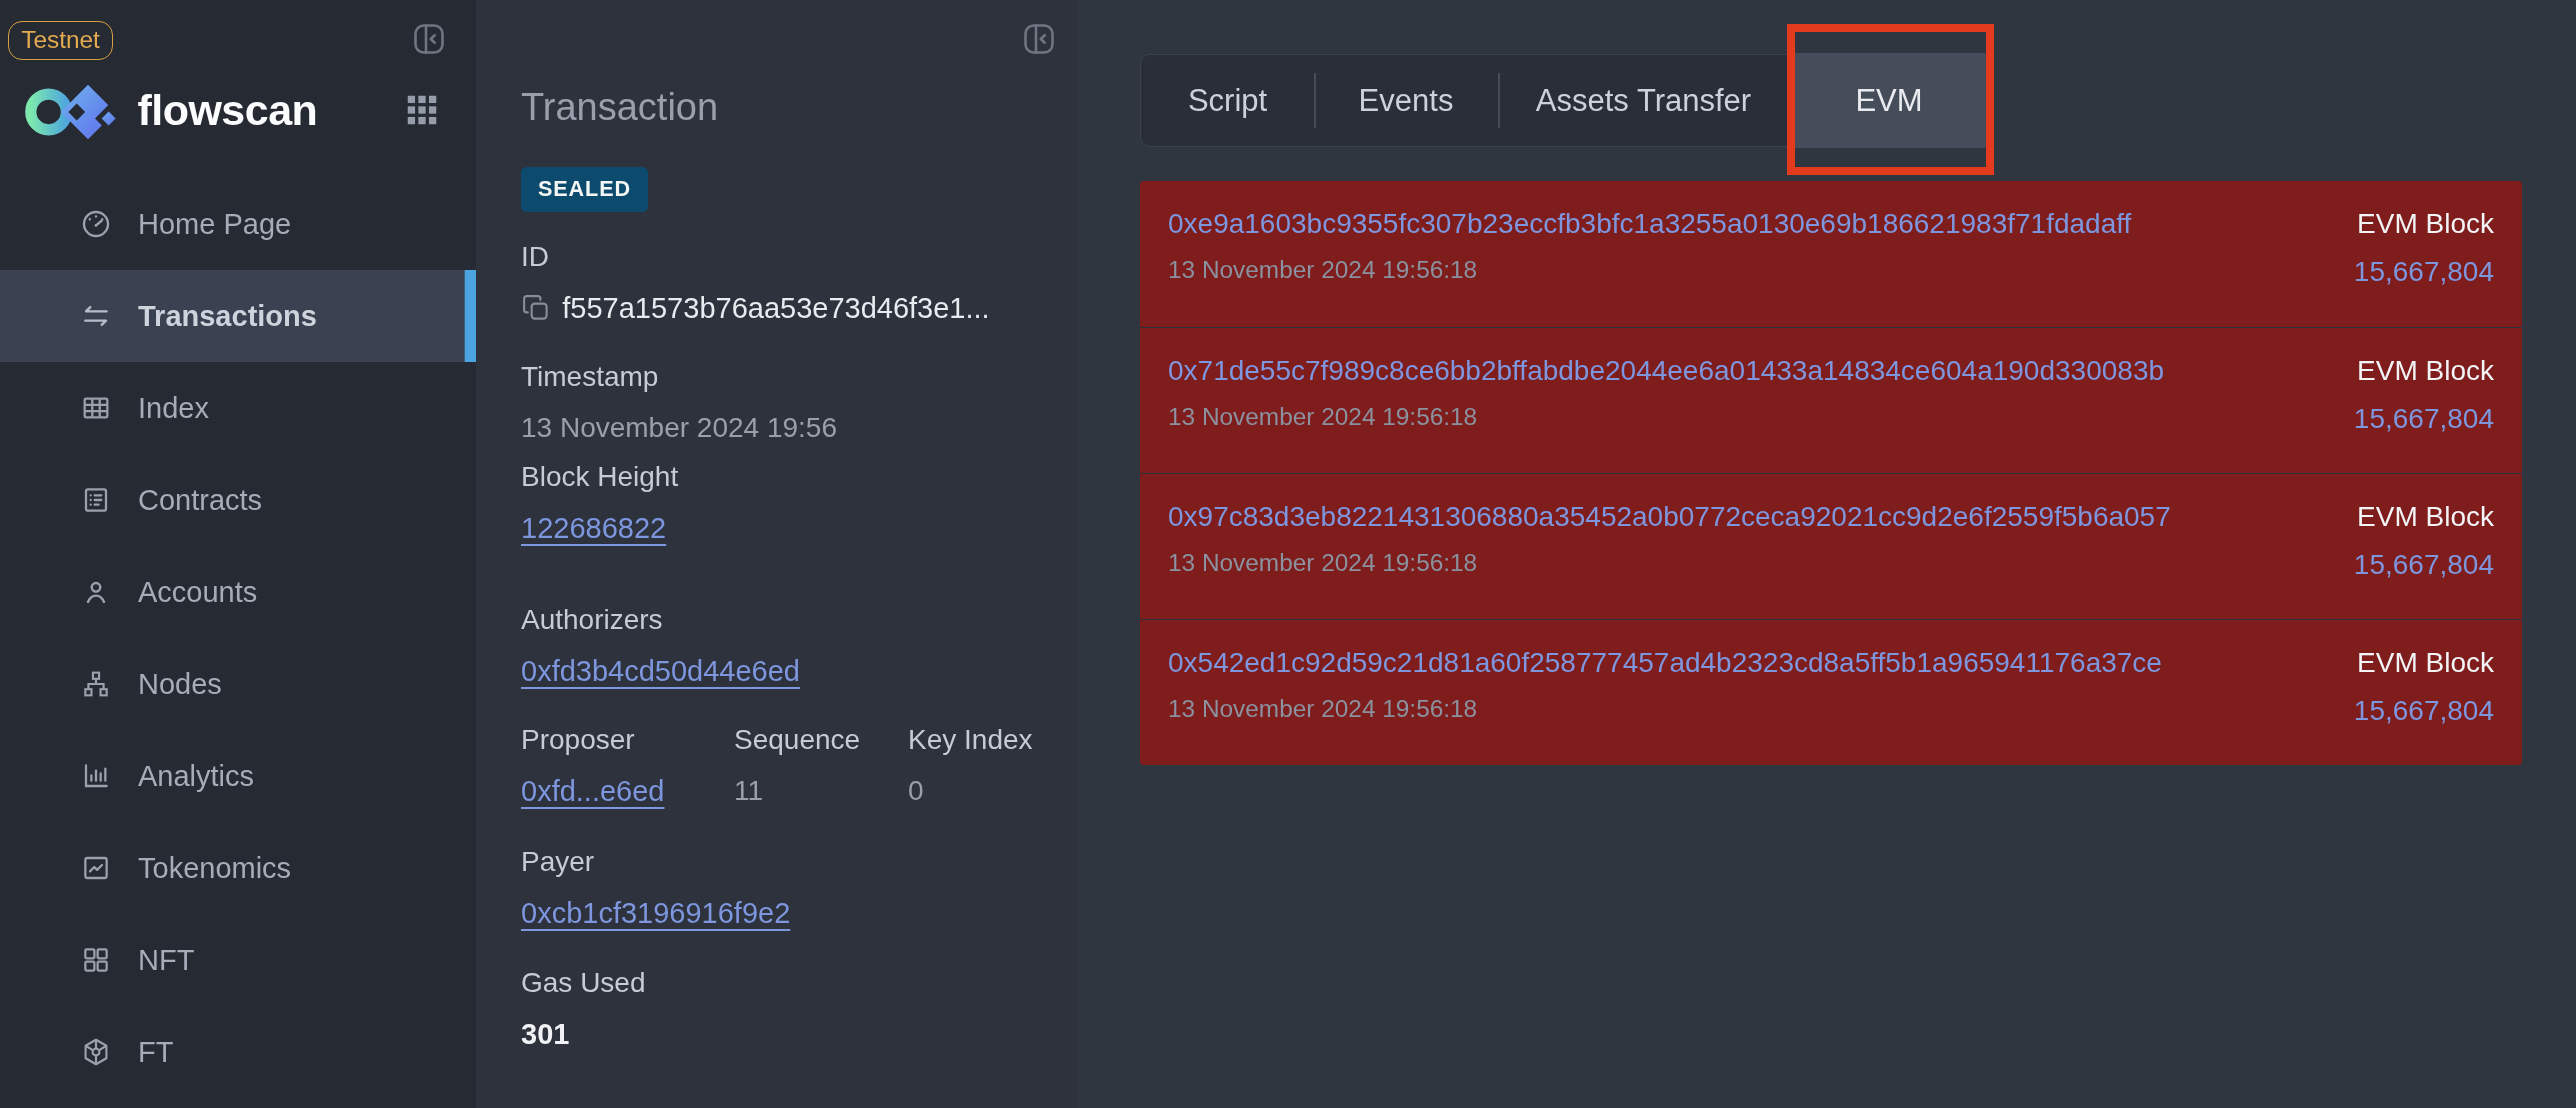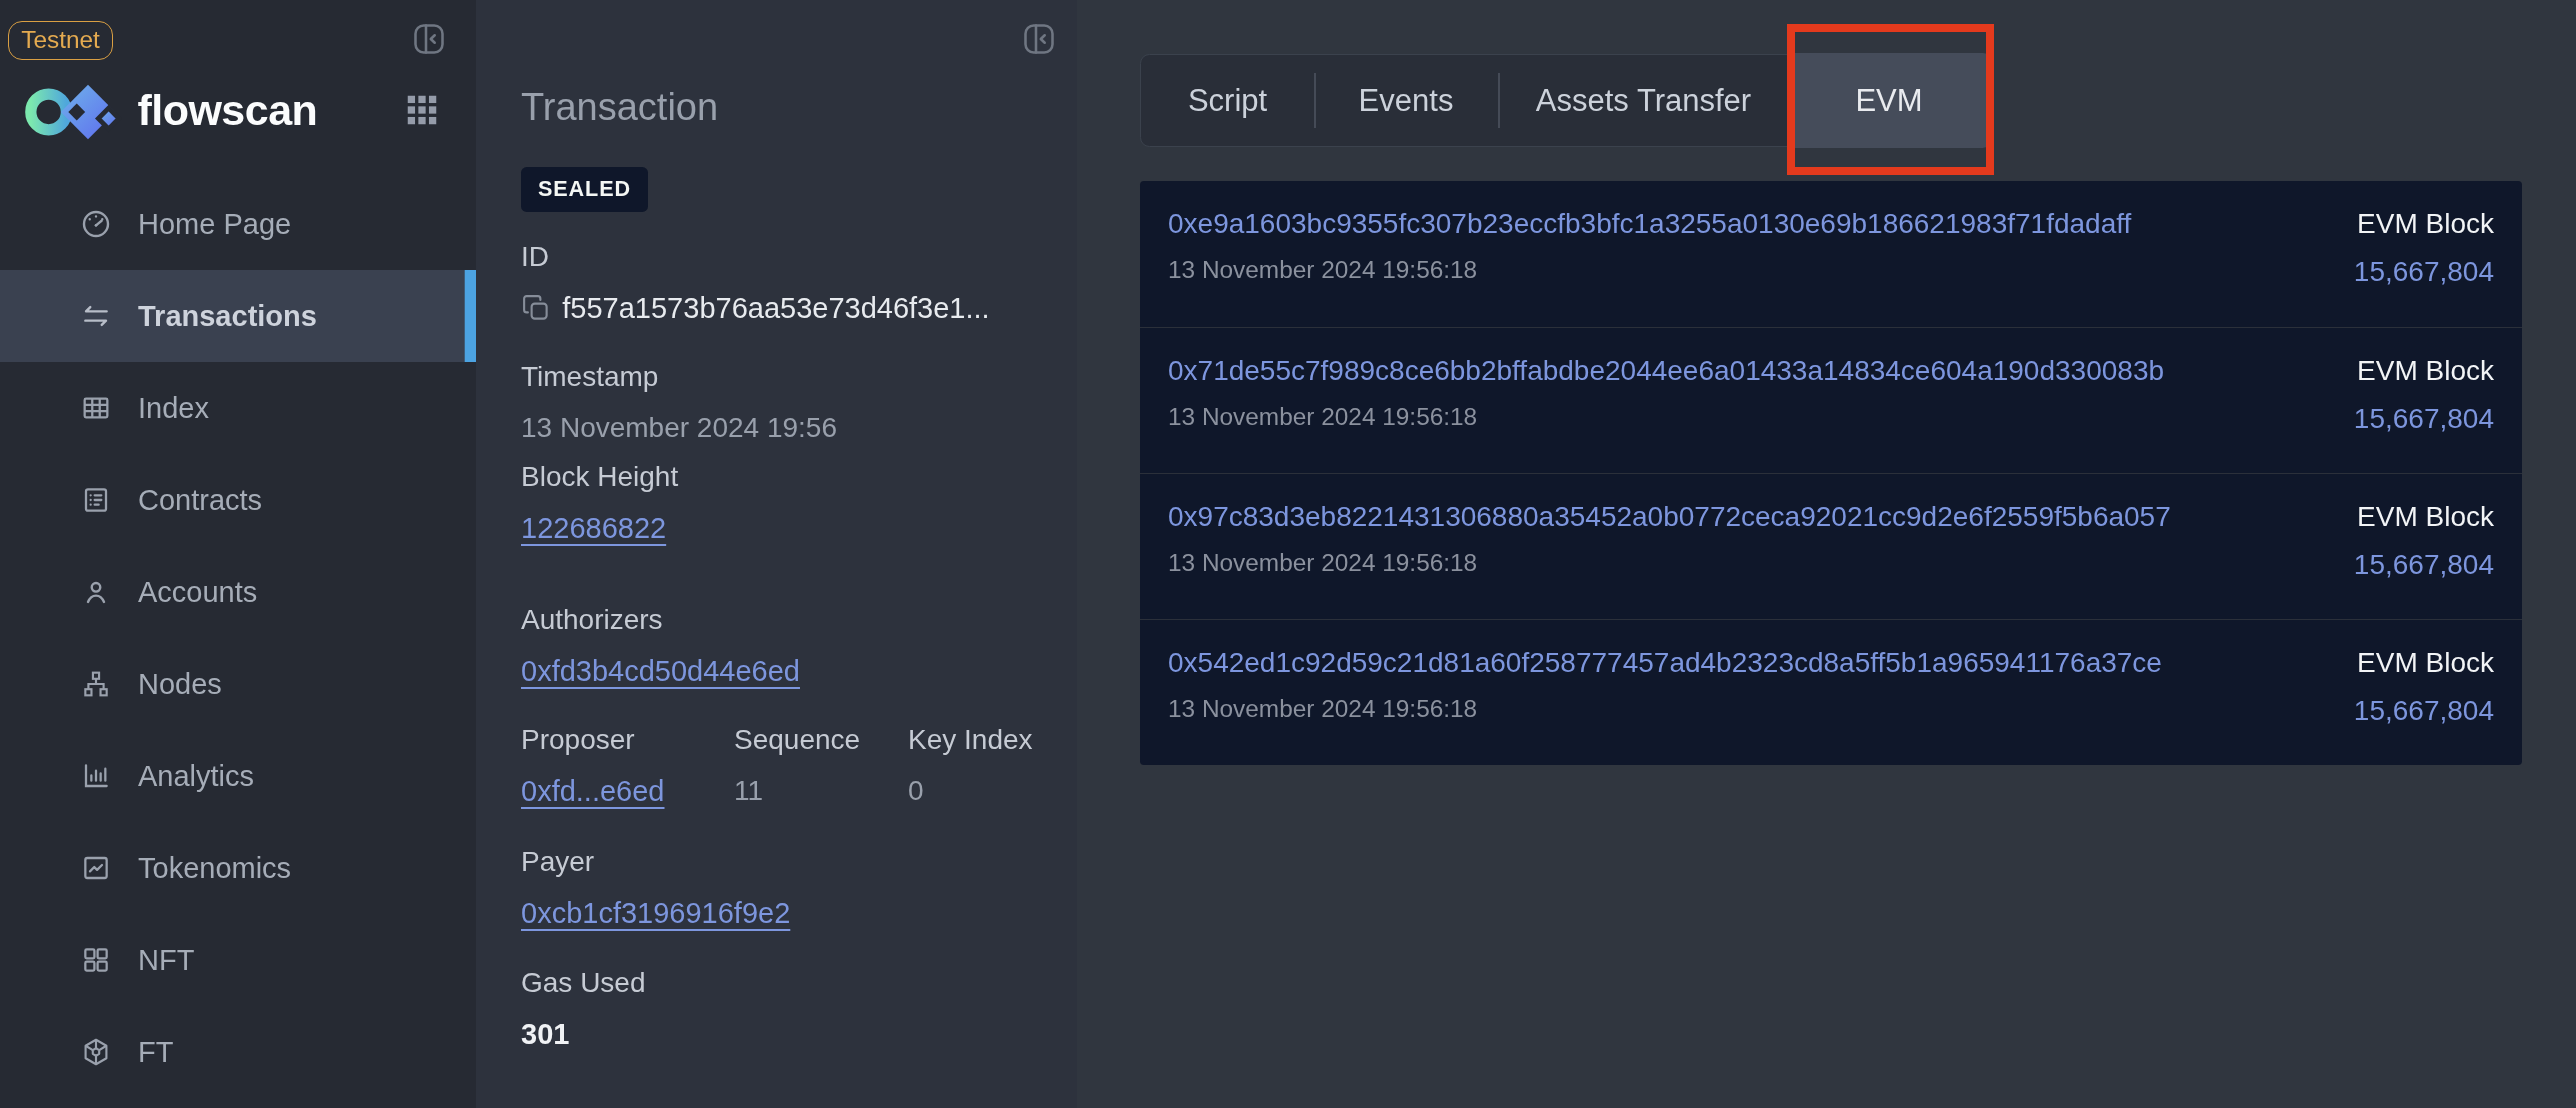--- a/index.html
+++ b/index.html
@@ -30,21 +30,21 @@
   .nav { position:absolute; left:0; top:178px; width:476px; }
   .nav-item { height:92px; display:flex; align-items:center; padding-left:80px; cursor:pointer; }
   .nav-icon { width:32px; height:32px; color:#9aa1ad; flex:none; }
   .nav-label { margin-left:26px; font-size:29px; color:#a6adb8; white-space:nowrap; }
   .nav-item.active { background:#3a4150; box-shadow:inset -11.3px 0 0 0 #4ca3e2; }
   .nav-item.active .nav-label { color:#ced3dc; font-weight:700; }
   .nav-item.active .nav-icon { color:#b7bdc8; }
 
   
   .panel-title { position:absolute; left:45px; top:86px; font-size:38px; color:#99a0ac;text-align:center; }
-  .status-badge { position:absolute; left:45px; top:167px; background:#0f172a; color:#f4f7f4;
+  .status-badge { position:absolute; left:45px; top:167px; background:#0c4a6e; color:#f4f7f4;
     font-size:21.6px; font-weight:700; letter-spacing:0.9px; padding:9.4px 17px; border-radius:5.6px; }
   .pgroup { position:absolute; left:45px; white-space:nowrap; }
   .plabel { font-size:28px; line-height:34px; color:#c6cbd4; }
   .pvalue { margin-top:16px; font-size:29px; line-height:36px; }
   .val-white { color:#e8ebef; }
   .val-gray { color:#99a0ac; font-size:28px; }
   .val-link { color:#7d96de; text-decoration:underline; text-underline-offset:5.6px; cursor:pointer; }
   .val-bold { color:#f0f2f5; font-weight:700; }
   .id-row { display:flex; align-items:center; }
   .copy-btn { width:30px; height:30px; color:#868d99; margin-right:11.3px; cursor:pointer; flex:none; }
@@ -59,21 +59,21 @@
   .tabbar .tab:nth-child(1){ width:173px; } .tabbar .tab:nth-child(2){ width:184px; }
   .tabbar .tab:nth-child(3){ width:291px; } .tabbar .tab:nth-child(4){ flex:1;text-align:center; }
   .tab:not(:first-child):not(.active)::before { content:""; position:absolute; left:0; top:20%;
     height:60%; width:1.9px; background:#454b57; }
   .tab.active { background:#454c5a; border-radius:8.4px; margin:-1.9px; color:#e9ebef; }
 
   .highlight-box { position:absolute; left:710px; top:23.5px; width:207px; height:151px;
     border:8.4px solid #e43a1d; pointer-events:none; }
 
   
-  .evm-list { position:absolute; left:63px; top:181px; width:1382px; background:#0f172a; border-radius:3.8px; }
+  .evm-list { position:absolute; left:63px; top:181px; width:1382px; background:#7f1d1d; border-radius:3.8px; }
   .evm-row { height:146px; padding:26px 28px 0 28px; display:flex; justify-content:space-between; }
   .evm-row + .evm-row { border-top:1.9px solid #2b303a; }
   .evm-hash { font-size:28px; line-height:34px; color:#7d96de; cursor:pointer; white-space:nowrap; }
   .evm-ts { font-size:24.4px; color:#8b919e; margin-top:15px; }
   .evm-right { text-align:right; }
   .evm-block-label { font-size:28px; line-height:34px; font-weight:400; color:#f2f4f6; }
   .evm-block-num { font-size:28px; color:#7d96de; margin-top:15px; cursor:pointer; }
 </style>
 </head>
 <body>

